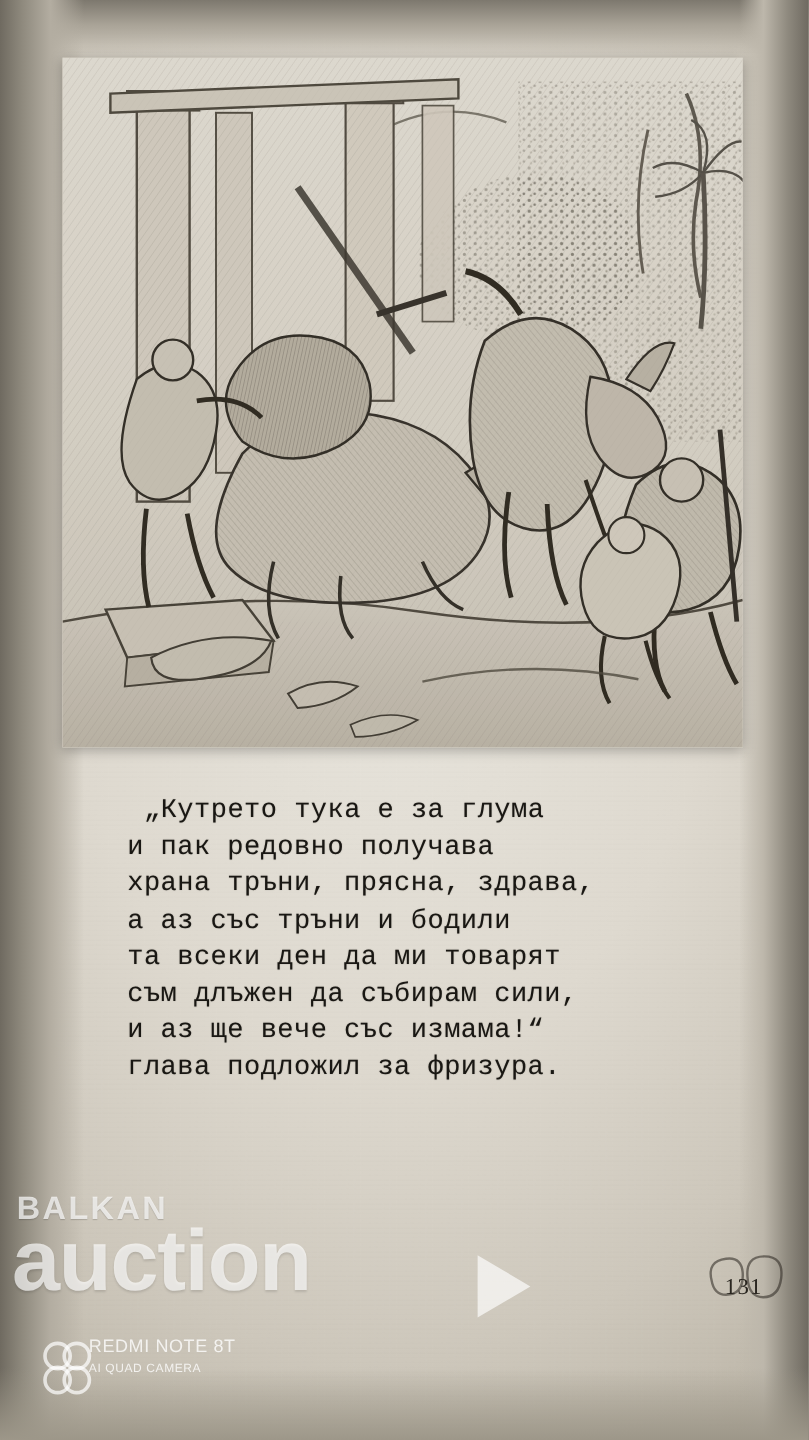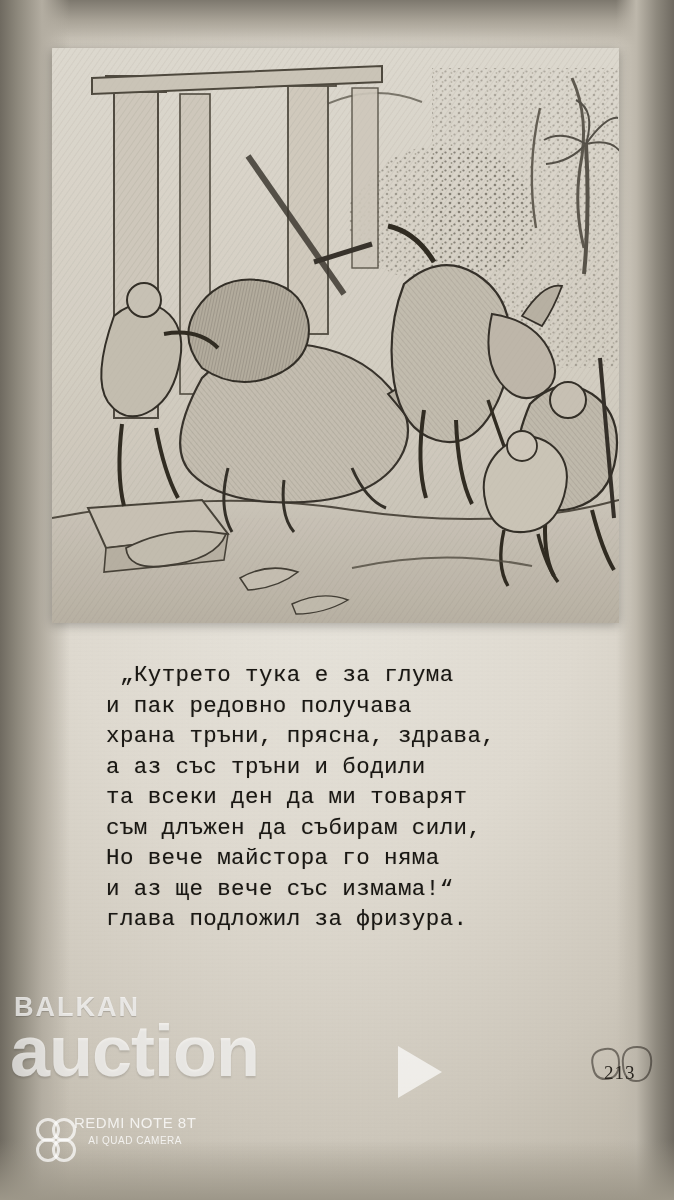--- a/index.html
+++ b/index.html
@@ -162,21 +162,20 @@
   }
   .wm-footer {
     position: absolute;
     left: 74px;
     top: 128px;
     font-family: "Liberation Sans", sans-serif;
     font-size: 15px;
     letter-spacing: .5px;
     color: rgba(255,255,255,.78);
     line-height: 18px;
-    text-align: center;
   }
   .wm-footer .l2 { font-size: 10px; }
 </style>
 </head>
 <body>
 
 <div class="page">
 
   <div class="paper"></div>
   <div class="paper-grain"></div>
@@ -323,32 +322,31 @@
     </div>
   </div>
 
   <div class="poem">
     <div class="line indent">„Кутрето тука е за глума</div>
     <div class="line">и пак редовно получава</div>
     <div class="line">храна тръни, прясна, здрава,</div>
     <div class="line">а аз със тръни и бодили</div>
     <div class="line">та всеки ден да ми товарят</div>
     <div class="line">съм длъжен да събирам сили,</div>
-    <div class="line">Но вече майстора го няма</div>
     <div class="line">и аз ще вече със измама!“</div>
     <div class="line">глава подложил за фризура.</div>
   </div>
 
   <div class="pn-scribble">
     <svg viewBox="0 0 74 44" aria-hidden="true">
       <path d="M8 24 q-4 -16 12 -18 q14 -2 14 14 q0 16 -14 16 q-10 0 -12 -12z" fill="none" stroke="#2b2620" stroke-width="2"></path>
       <path d="M38 22 q-2 -18 14 -18 q16 0 14 18 q-2 16 -15 16 q-12 0 -13 -16z" fill="none" stroke="#2b2620" stroke-width="2"></path>
     </svg>
   </div>
-  <div class="page-number">213</div>
+  <div class="page-number">131</div>
 
   <div class="wm">
     <div class="wm-balkan">BALKAN</div>
     <div class="wm-auction">auction</div>
     <div class="wm-play"></div>
     <div class="wm-ring" style="left:36px; top:132px;"></div>
     <div class="wm-ring" style="left:36px; top:152px;"></div>
     <div class="wm-ring" style="left:52px; top:132px;"></div>
     <div class="wm-ring" style="left:52px; top:152px;"></div>
     <div class="wm-footer">

